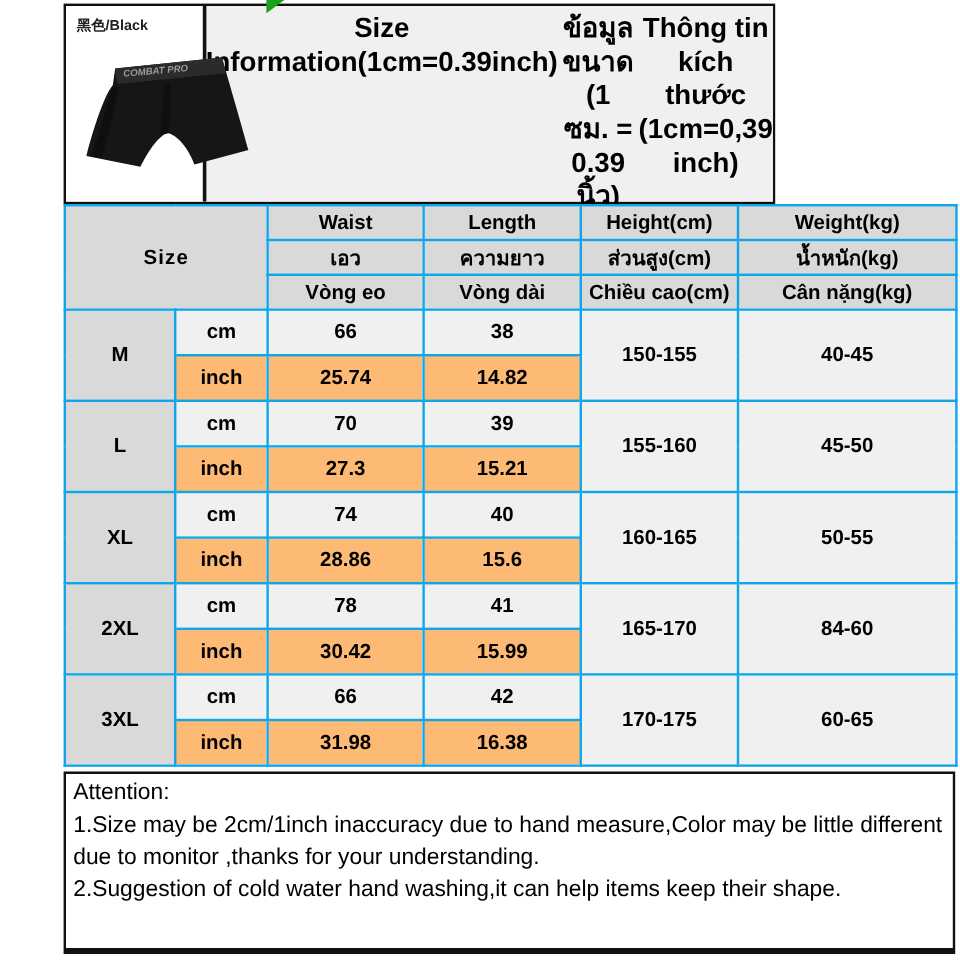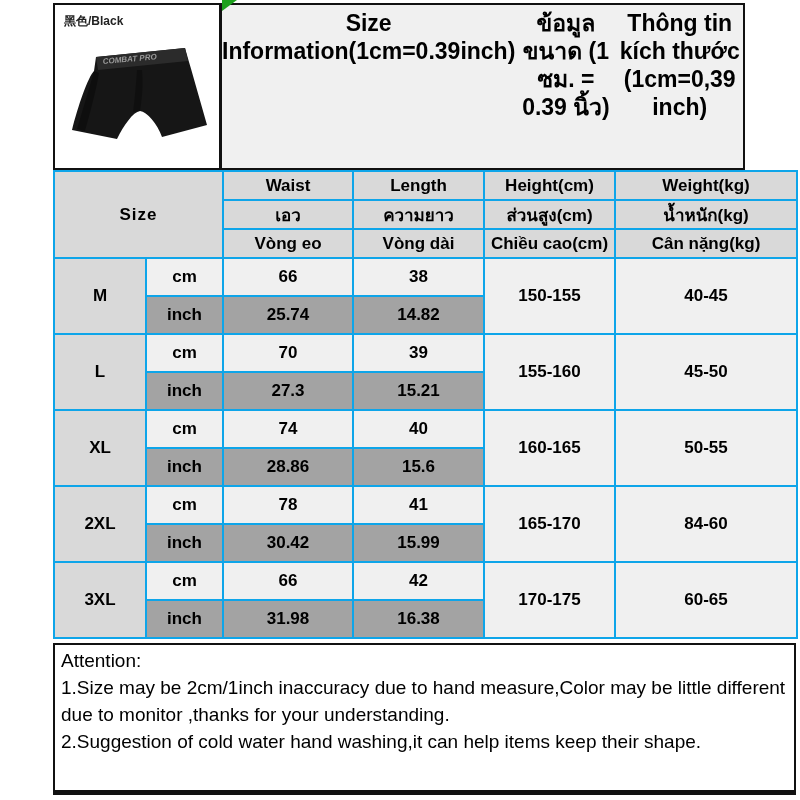--- a/index.html
+++ b/index.html
@@ -2,21 +2,21 @@
 <html><head>
 <meta charset="utf-8">
 <style>
   html,body{margin:0;padding:0;background:#fff;}
   #page{
     position:relative;width:800px;height:800px;background:#fff;
     font-family:"Liberation Sans",sans-serif;color:#000;overflow:hidden;
   }
   
   .top-section{
-    position:absolute;left:53px;top:3px;width:692px;height:167px;
+    position:absolute;left:53px;top:3px;width:593px;height:167px;
     border:2px solid #111;display:flex;box-sizing:border-box;background:#fff;
   }
   .product-box{
     width:167px;box-sizing:border-box;border-right:3px solid #111;
     background:#fff;position:relative;
   }
   .product-color-label{
     position:absolute;left:9px;top:8px;font-size:12px;color:#222;font-weight:bold;
   }
   .product-art{position:absolute;left:8px;top:28px;}
@@ -38,21 +38,21 @@
   .size-table th,.size-table td{
     border:2px solid #0ea5e9;text-align:center;vertical-align:middle;
     font-weight:bold;font-size:17px;padding:0;overflow:hidden;white-space:nowrap;
   }
   .size-table .hdr-row{height:29px;}
   .size-table .data-row{height:38px;}
   .cell-hdr{background:#d9d9d9;}
   .cell-size{background:#d9d9d9;font-size:18px;}
   .cell-big-size{background:#d9d9d9;font-size:40px;letter-spacing:1px;}
   .cell-light{background:#f0f0f0;}
-  .cell-white{background:#a3a3a3;}
+  .cell-white{background:#fdba74;}
   
   .attention-box{
     position:absolute;left:53px;top:643px;width:743px;height:152px;
     border:2px solid #111;border-bottom:5px solid #111;box-sizing:border-box;
     background:#fff;padding:3px 6px;font-size:19px;line-height:1.42;font-weight:normal;
   }
 </style>
 </head>
 <body>
 

